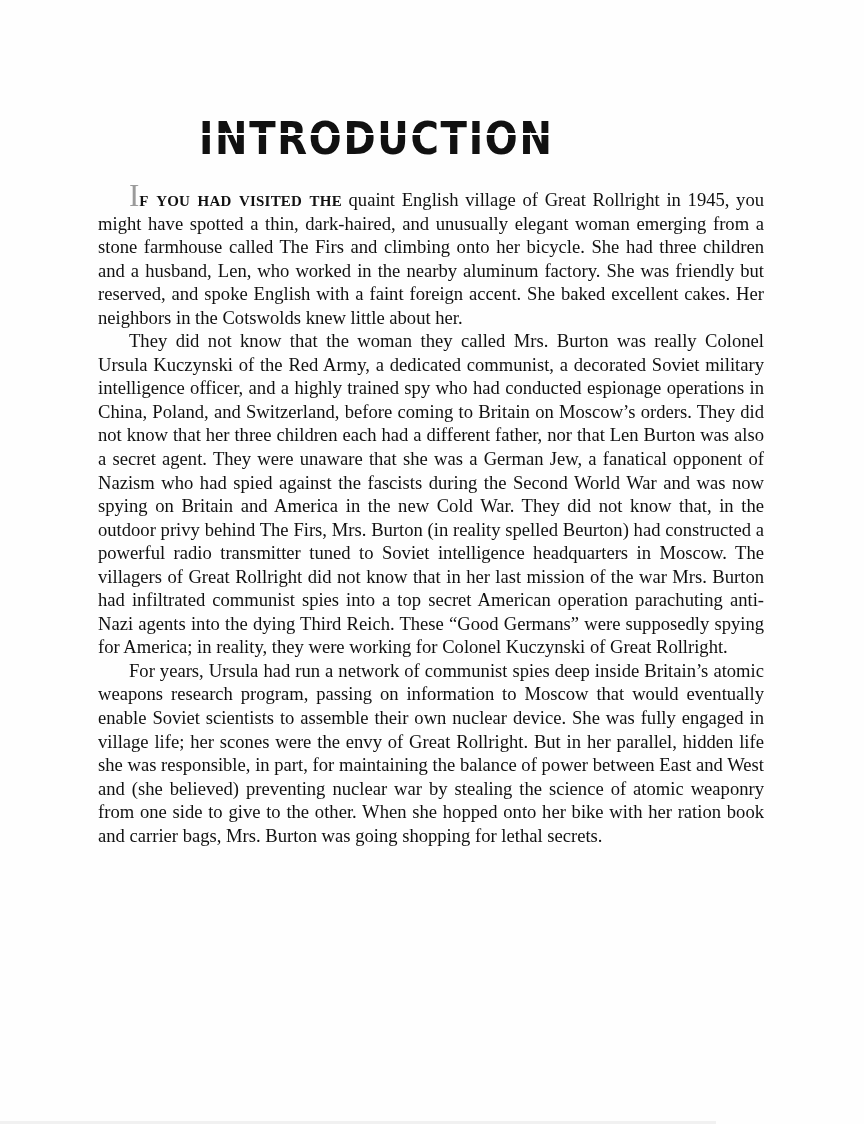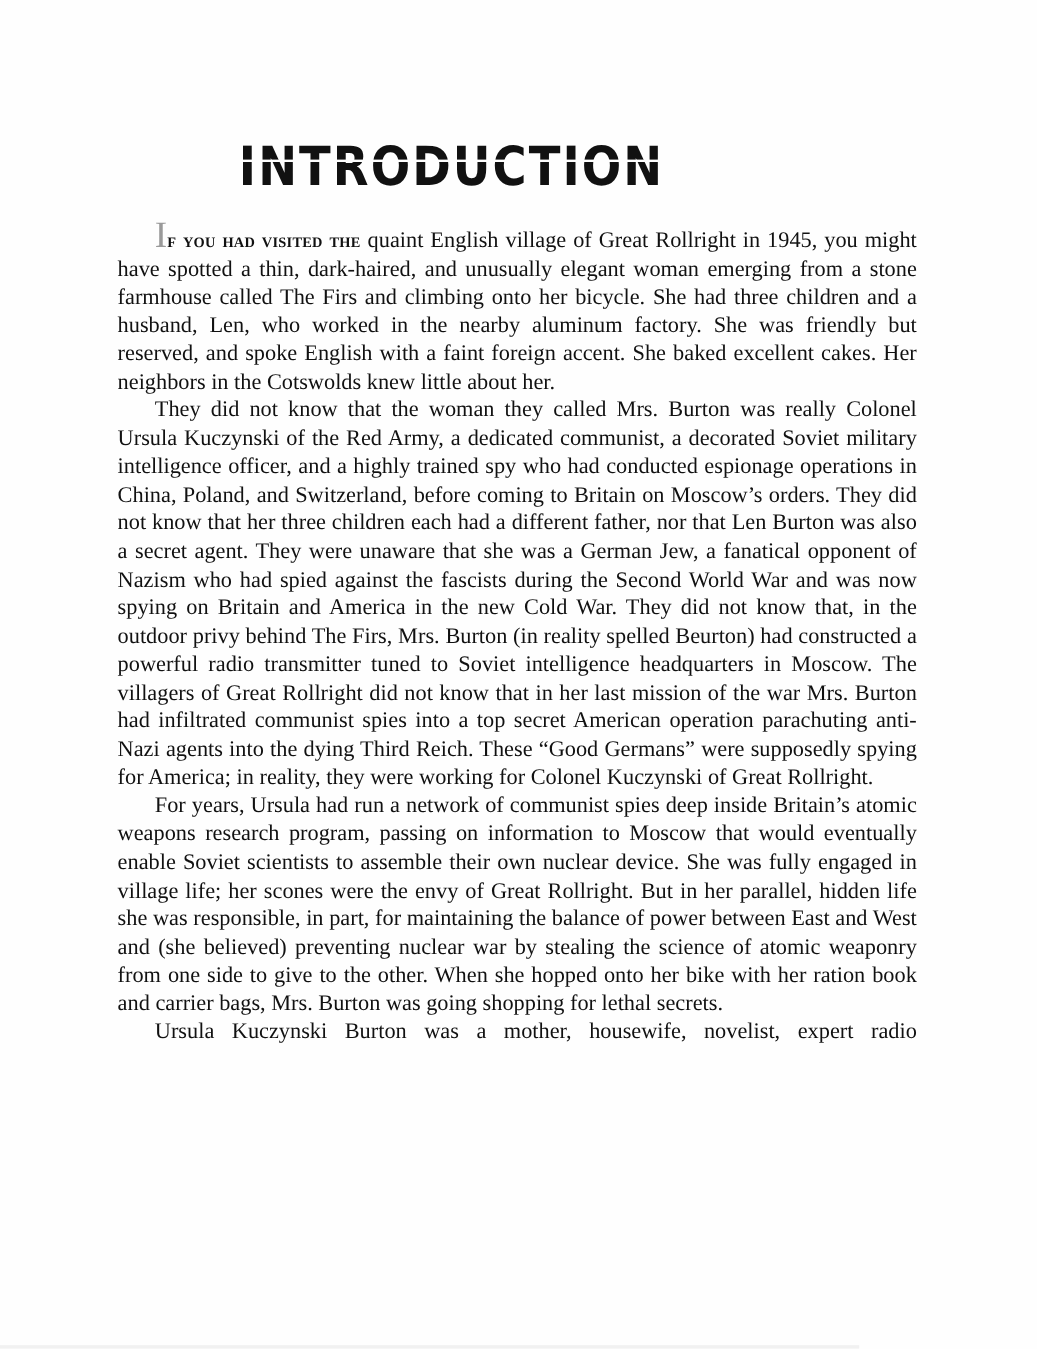--- a/index.html
+++ b/index.html
@@ -68,33 +68,32 @@
     .drop-cap {
       font-size: 31px;
       line-height: 18px;
       color: #9a9a9a;
       font-family: "Liberation Serif", serif;
       vertical-align: baseline;
     }
     .small-caps {
       font-variant: small-caps;
       font-weight: bold;
-      font-size: 17px;
+      font-size: 21px;
       letter-spacing: 0.2px;
       text-transform: lowercase;
     }
   </style>
 </head>
 <body>
 
 <div class="page">
 
   <h1 class="chapter-title">INTRODUCTION</h1>
   <div class="stencil-gap" style="top:133px;"></div>
 
   <div class="body-text">
     <p class="first"><span class="drop-cap">I</span><span class="small-caps">F YOU HAD VISITED THE</span><span> quaint English village of Great Rollright in 1945, you might have spotted a thin, dark-haired, and unusually elegant woman emerging from a stone farmhouse called The Firs and climbing onto her bicycle. She had three children and a husband, Len, who worked in the nearby aluminum factory. She was friendly but reserved, and spoke English with a faint foreign accent. She baked excellent cakes. Her neighbors in the Cotswolds knew little about her.</span></p>
     <p>They did not know that the woman they called Mrs. Burton was really Colonel Ursula Kuczynski of the Red Army, a dedicated communist, a decorated Soviet military intelligence officer, and a highly trained spy who had conducted espionage operations in China, Poland, and Switzerland, before coming to Britain on Moscow’s orders. They did not know that her three children each had a different father, nor that Len Burton was also a secret agent. They were unaware that she was a German Jew, a fanatical opponent of Nazism who had spied against the fascists during the Second World War and was now spying on Britain and America in the new Cold War. They did not know that, in the outdoor privy behind The Firs, Mrs. Burton (in reality spelled Beurton) had constructed a powerful radio transmitter tuned to Soviet intelligence headquarters in Moscow. The villagers of Great Rollright did not know that in her last mission of the war Mrs. Burton had infiltrated communist spies into a top secret American operation parachuting anti-Nazi agents into the dying Third Reich. These “Good Germans” were supposedly spying for America; in reality, they were working for Colonel Kuczynski of Great Rollright.</p>
     <p>For years, Ursula had run a network of communist spies deep inside Britain’s atomic weapons research program, passing on information to Moscow that would eventually enable Soviet scientists to assemble their own nuclear device. She was fully engaged in village life; her scones were the envy of Great Rollright. But in her parallel, hidden life she was responsible, in part, for maintaining the balance of power between East and West and (she believed) preventing nuclear war by stealing the science of atomic weaponry from one side to give to the other. When she hopped onto her bike with her ration book and carrier bags, Mrs. Burton was going shopping for lethal secrets.</p>
-    <p style="text-align-last: justify;">Ursula Kuczynski Burton was a mother, housewife, novelist, expert radio</p>
   </div>
 
 </div>
 
 </body></html>

